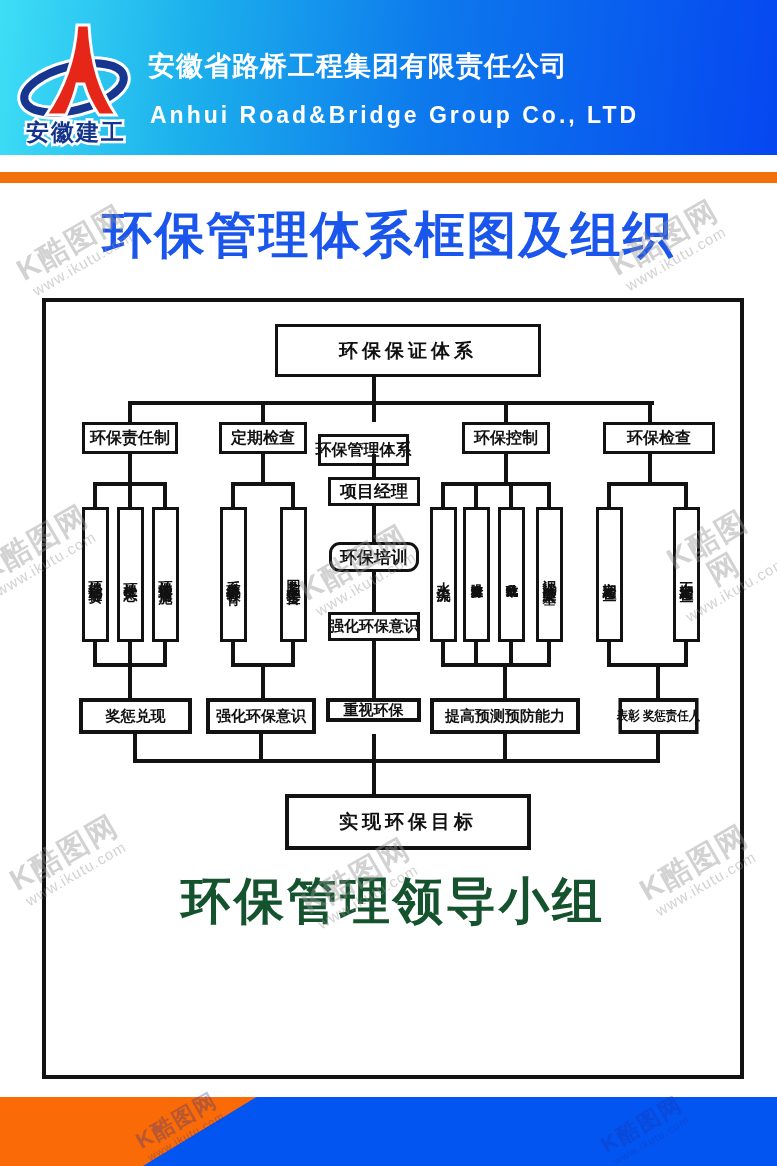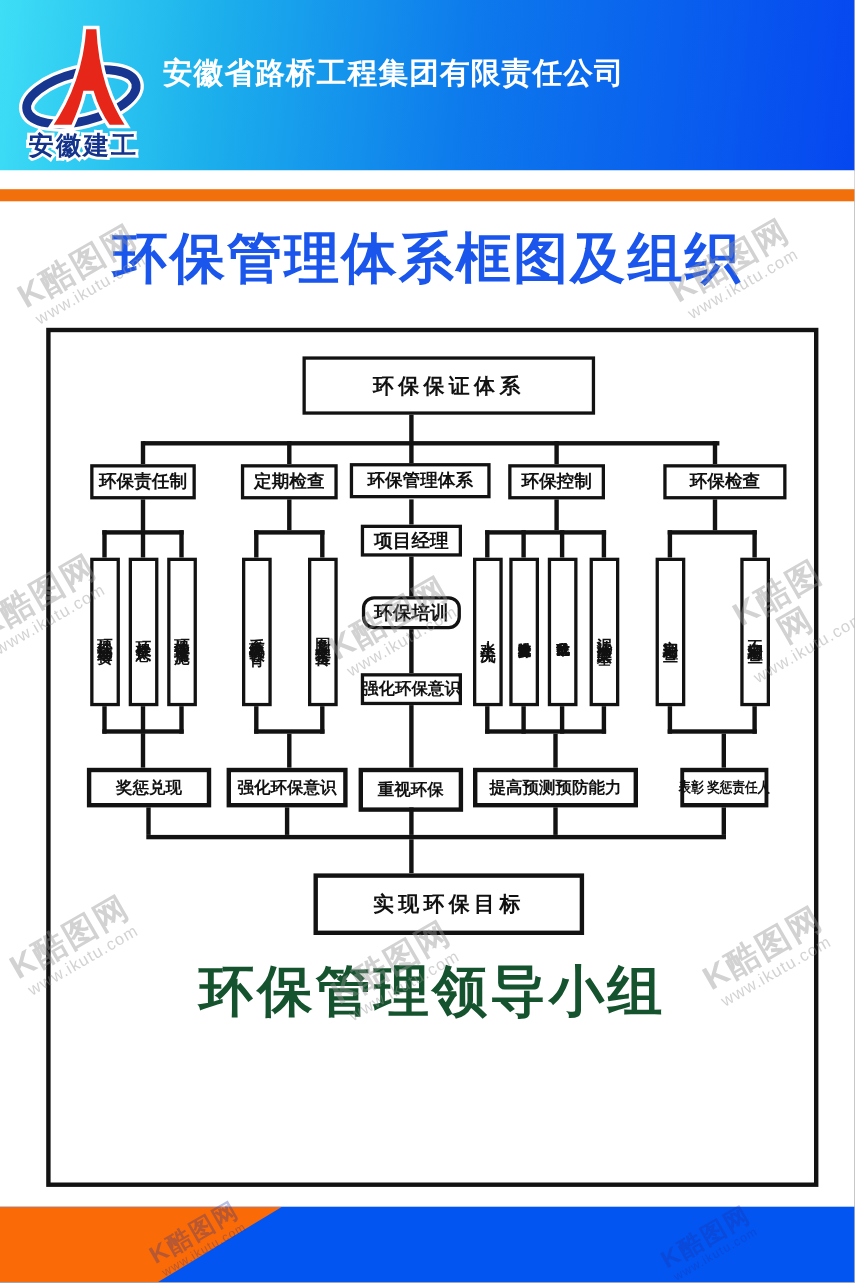--- a/index.html
+++ b/index.html
@@ -64,40 +64,41 @@
       <svg viewBox="0 0 134 128" width="134" height="128">
         <g transform="rotate(-14 64 66)">
           <ellipse cx="64" cy="66" rx="51" ry="22" fill="none" stroke="#ffffff" stroke-width="14"></ellipse>
           <ellipse cx="64" cy="66" rx="51" ry="22" fill="none" stroke="#16368f" stroke-width="8"></ellipse>
         </g>
         <path d="M67,3 C65,33 57,63 36,93 L56,93 C61,82 65,72 67,62 L74,62 C78,76 84,86 89,93 L106,93 C91,70 81,44 79,3 Z" fill="#e62619" stroke="#ffffff" stroke-width="3"></path>
         <text x="66" y="118" text-anchor="middle" font-size="23" font-weight="bold" fill="#14348c" stroke="#ffffff" stroke-width="5" paint-order="stroke" letter-spacing="2">安徽建工</text>
       </svg>
     </div>
     <div class="company-cn">安徽省路桥工程集团有限责任公司</div>
+    <div class="company-en">Anhui Road&amp;Bridge Group Co., LTD</div>
   </div>
   <div class="strip-white"></div>
   <div class="strip-orange"></div>
 
   <div class="main-title">环保管理体系框图及组织</div>
 
   <div class="chart">
 
     <div class="box b19" style="left:195px;top:22px;width:266px;height:53px;">环保保证体系</div>
     <div class="v" style="left:326px;top:75px;height:24px;"></div>
     <div class="h" style="left:84px;top:99px;width:524px;"></div>
     <div class="v" style="left:82px;top:99px;height:21px;"></div>
     <div class="v" style="left:215px;top:99px;height:21px;"></div>
     <div class="v" style="left:326px;top:99px;height:21px;"></div>
     <div class="v" style="left:458px;top:99px;height:21px;"></div>
     <div class="v" style="left:602px;top:99px;height:21px;"></div>
 
     <div class="box b16" style="left:36px;top:120px;width:96px;height:32px;">环保责任制</div>
     <div class="box b16" style="left:173px;top:120px;width:88px;height:32px;">定期检查</div>
-    <div class="box b16" style="left:272px;top:119px;width:128px;height:32px;">环保管理体系</div>
+    <div class="box b16" style="left:272px;top:132px;width:91px;height:32px;">环保管理体系</div>
     <div class="box b16" style="left:416px;top:120px;width:88px;height:32px;">环保控制</div>
     <div class="box b16" style="left:557px;top:120px;width:112px;height:32px;">环保检查</div>
 
     <div class="v" style="left:82px;top:152px;height:28px;"></div>
     <div class="v" style="left:215px;top:152px;height:28px;"></div>
     <div class="v" style="left:326px;top:152px;height:23px;"></div>
     <div class="v" style="left:458px;top:152px;height:28px;"></div>
     <div class="v" style="left:602px;top:152px;height:28px;"></div>
 
     <div class="h" style="left:47px;top:180px;width:74px;"></div>
@@ -153,21 +154,21 @@
     <div class="h" style="left:395px;top:361px;width:110px;"></div>
     <div class="h" style="left:561px;top:361px;width:81px;"></div>
 
     <div class="v" style="left:82px;top:365px;height:31px;"></div>
     <div class="v" style="left:215px;top:365px;height:31px;"></div>
     <div class="v" style="left:457px;top:365px;height:31px;"></div>
     <div class="v" style="left:610px;top:365px;height:31px;"></div>
 
     <div class="box b15 thick" style="left:160px;top:396px;width:110px;height:36px;">强化环保意识</div>
     <div class="box b15 thick" style="left:33px;top:396px;width:113px;height:36px;">奖惩兑现</div>
-    <div class="box b15 thick" style="left:280px;top:396px;width:95px;height:40px;">重视环保</div>
+    <div class="box b15 thick" style="left:280px;top:396px;width:95px;height:24px;">重视环保</div>
     <div class="box b15 thick" style="left:384px;top:396px;width:150px;height:36px;">提高预测预防能力</div>
     <div class="box thick squeeze" style="left:567px;top:396px;width:91px;height:36px;">表彰 奖惩责任人</div>
 
     <div class="v" style="left:87px;top:432px;height:25px;"></div>
     <div class="v" style="left:213px;top:432px;height:25px;"></div>
     <div class="v" style="left:326px;top:432px;height:25px;"></div>
     <div class="v" style="left:457px;top:432px;height:25px;"></div>
     <div class="v" style="left:610px;top:432px;height:25px;"></div>
 
     <div class="h" style="left:87px;top:457px;width:527px;"></div>

